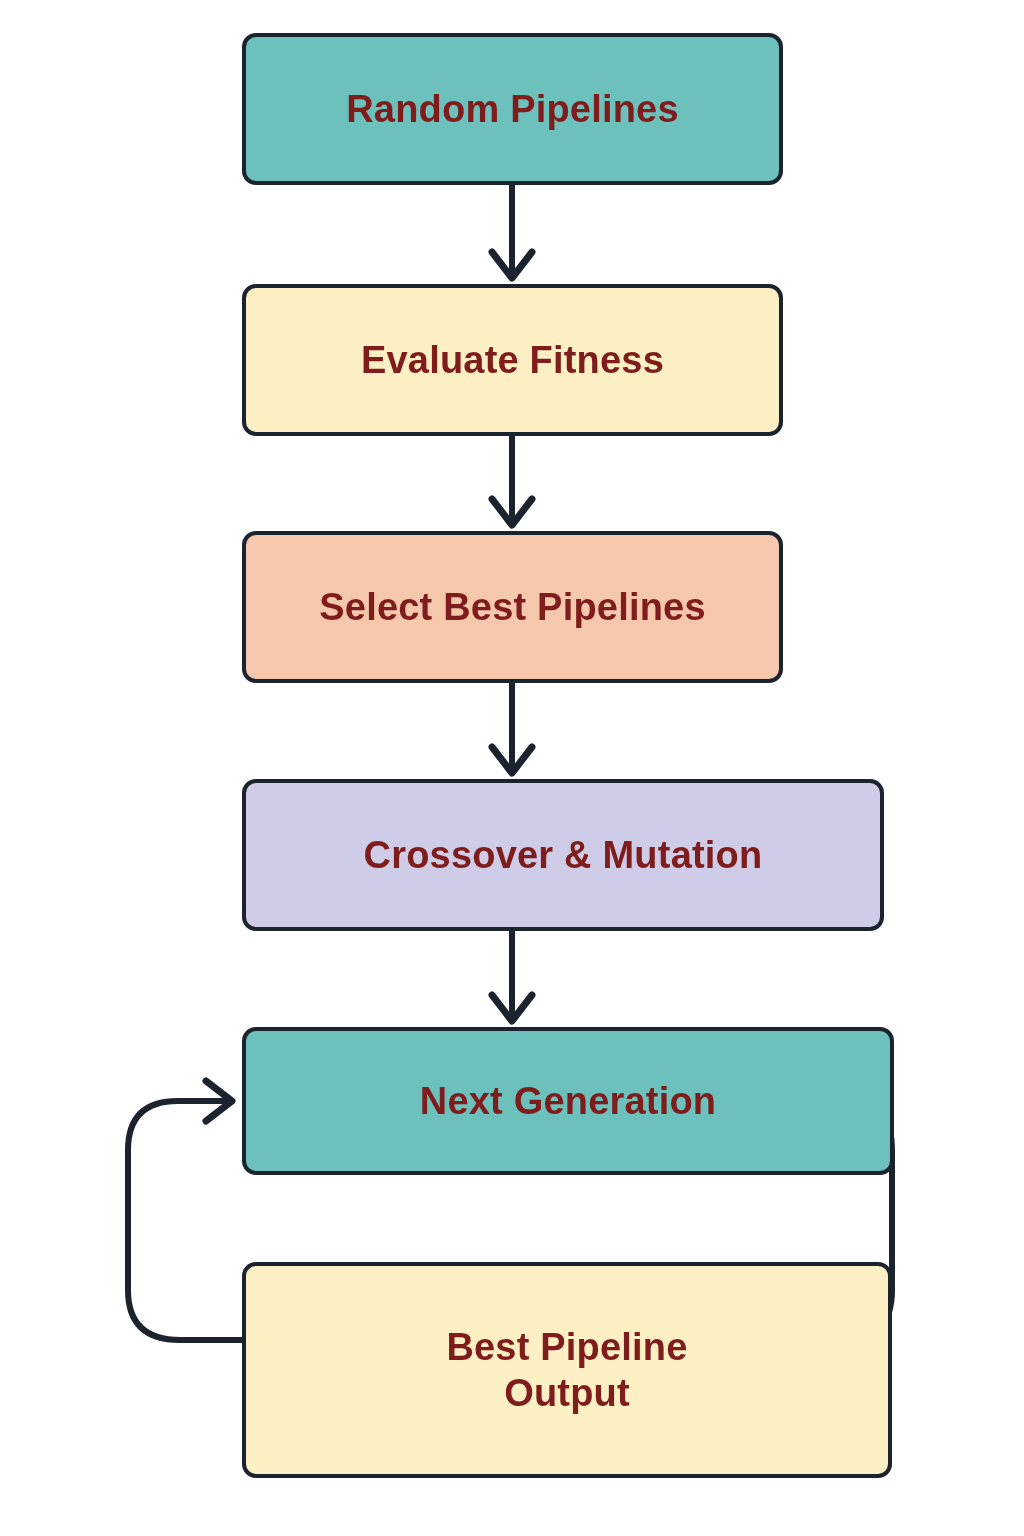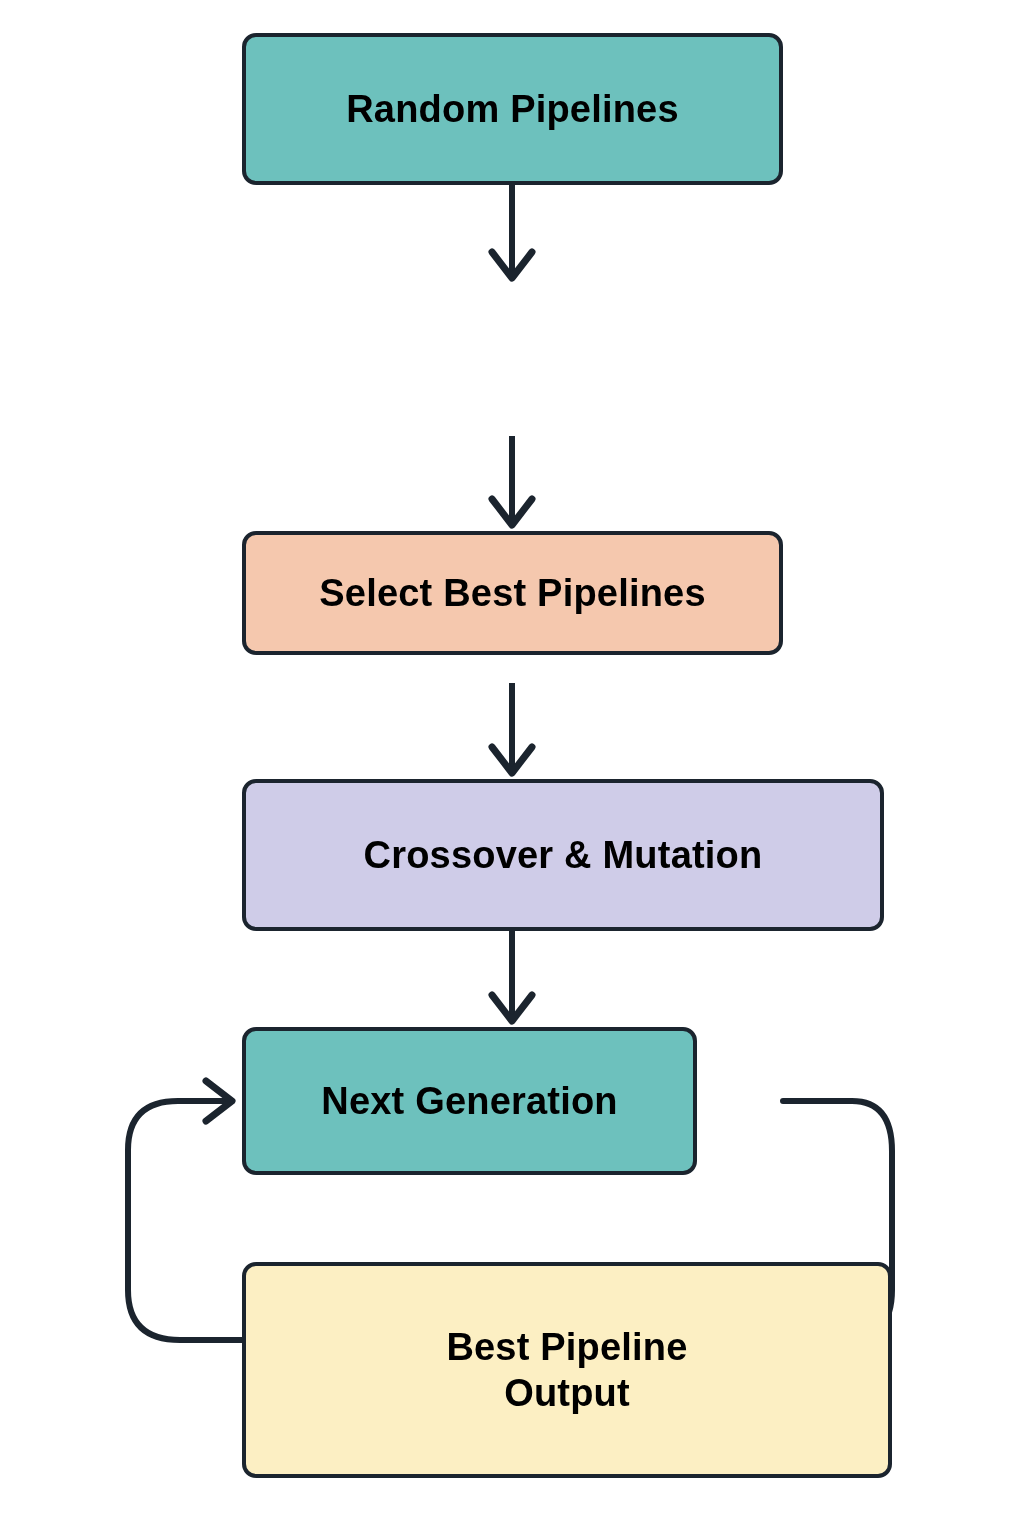--- a/index.html
+++ b/index.html
@@ -37,31 +37,31 @@
     display: flex;
     align-items: center;
     justify-content: center;
     text-align: center;
   }
   .node-label {
     font-family: "Liberation Sans", sans-serif;
     font-weight: bold;
     font-size: 38px;
     line-height: 1.22;
-    color: #000000;
+    color: #7f1d1d;
     letter-spacing: 0.2px;
     white-space: pre-line;
     padding: 0 14px;
   }
   
   #node-random-pipelines   { left: 242px; top: 33px;   width: 541px; height: 152px; }
   #node-evaluate-fitness   { left: 242px; top: 284px;  width: 541px; height: 152px; }
-  #node-select-best        { left: 242px; top: 531px;  width: 541px; height: 124px; }
+  #node-select-best        { left: 242px; top: 531px;  width: 541px; height: 152px; }
   #node-crossover-mutation { left: 242px; top: 779px;  width: 642px; height: 152px; }
-  #node-next-generation    { left: 242px; top: 1027px; width: 455px; height: 148px; }
+  #node-next-generation    { left: 242px; top: 1027px; width: 652px; height: 148px; }
   #node-best-output        { left: 242px; top: 1262px; width: 650px; height: 216px; }
 </style>
 </head>
 <body>
 
 <div id="flowchart-canvas">
 
   <svg class="edge-layer" viewBox="0 0 1024 1536" width="1024" height="1536" xmlns="http://www.w3.org/2000/svg">
 
     <g>
@@ -93,20 +93,23 @@
       <path d="M 242,1340 L 180,1340 Q 128,1340 128,1290 L 128,1150 Q 128,1101 178,1101 L 226,1101" fill="none" stroke="#1b242e" stroke-width="6" stroke-linecap="round"></path>
       <polyline points="206,1081 232,1101 206,1121" fill="none" stroke="#1b242e" stroke-width="7" stroke-linecap="round" stroke-linejoin="round"></polyline>
     </g>
 
   </svg>
 
   <div class="node" id="node-random-pipelines" style="background:#6dc1bd;">
     <span class="node-label">Random Pipelines</span>
   </div>
 
+  <div class="node" id="node-evaluate-fitness" style="background:#fcefc3;">
+    <span class="node-label">Evaluate Fitness</span>
+  </div>
 
   <div class="node" id="node-select-best" style="background:#f5c8ae;">
     <span class="node-label">Select Best Pipelines</span>
   </div>
 
   <div class="node" id="node-crossover-mutation" style="background:#cfcce8;">
     <span class="node-label">Crossover &amp; Mutation</span>
   </div>
 
   <div class="node" id="node-next-generation" style="background:#6dc1bd;">

